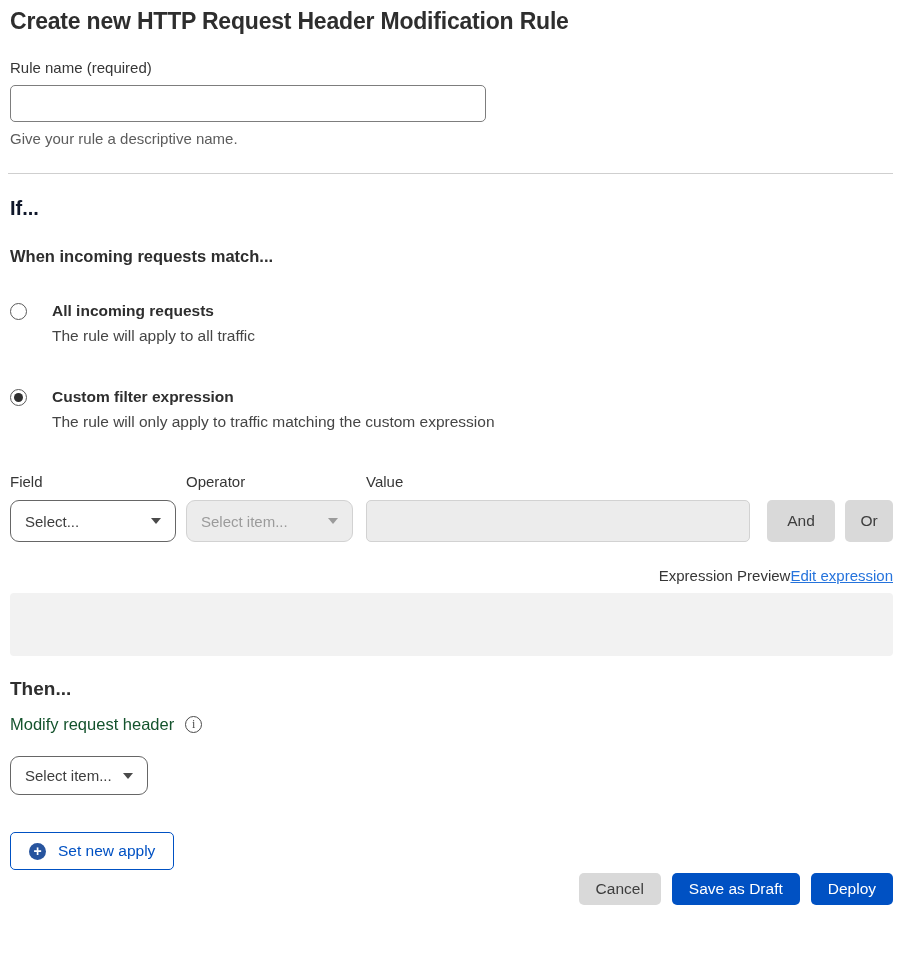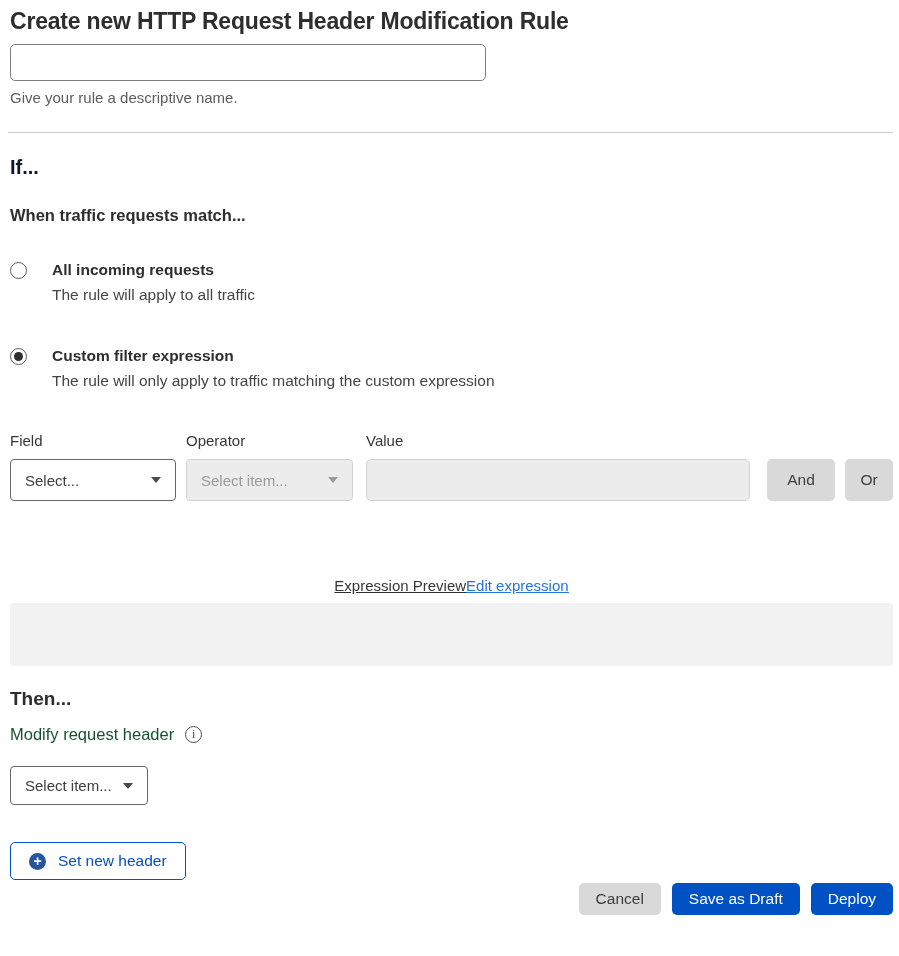--- a/index.html
+++ b/index.html
@@ -46,42 +46,42 @@
   .radio-label { font-size: 15.5px; font-weight: 700; color: #2e2e2e; }
   .radio-desc { font-size: 15.5px; color: #454545; margin-top: 7px; }
 
   .builder-labels { display: flex; margin-top: 42px; font-size: 15px; color: #363636; }
   .builder-labels .lbl-field { width: 176px; }
   .builder-labels .lbl-operator { width: 180px; }
 
   .builder-row { display: flex; margin-top: 10px; height: 42px; align-items: stretch; }
   .select-box {
     display: flex; align-items: center; justify-content: space-between;
-    border-radius: 4px; padding: 12px 14px; font-size: 15px; cursor: pointer;
+    border-radius: 9px; padding: 12px 14px; font-size: 15px; cursor: pointer;
   }
   .select-enabled { background: #fff; border: 1px solid #666; color: #3d3d3d; }
   .select-disabled { background: #ececec; border: 1px solid #d2d2d2; color: #9b9b9b; cursor: default; }
   .field-select { width: 166px; }
   .operator-select { width: 167px; margin-left: 10px; }
   .value-input {
     width: 384px; margin-left: 13px;
     background: #ececec; border: 1px solid #d2d2d2; border-radius: 5px;
     font-size: 15px; padding: 0 12px; color: #3d3d3d;
   }
   .caret { width: 0; height: 0; border-left: 5px solid transparent; border-right: 5px solid transparent; border-top: 6px solid #4a4a4a; }
   .caret.gray { border-top-color: #9b9b9b; }
 
   .chip-btn {
     background: #d9d9d9; border: none; border-radius: 5px;
     font-family: inherit; font-size: 15.5px; color: #3d3d3d; cursor: pointer;
   }
   .and-btn { margin-left: auto; width: 68px; }
   .or-btn { margin-left: 10px; width: 48px; }
 
-  .preview-row { display: flex; justify-content: center; align-items: flex-end; margin-top: 76px; text-decoration: underline; }
+  .preview-row { display: flex; justify-content: flex-end; align-items: flex-end; margin-top: 25px; }
   .preview-label { font-size: 15px; color: #363636; }
   .edit-link { font-size: 15px; color: #2573dc; text-decoration: underline; cursor: pointer; }
   .preview-box { margin-top: 9px; height: 63px; background: #f2f2f2; border-radius: 4px; }
 
   .then-heading { margin-top: 22px; font-size: 19px; font-weight: 700; color: #2e2e2e; }
   .action-row { display: flex; align-items: center; gap: 11px; margin-top: 15px; }
   .action-label { font-size: 16.5px; color: #14532d; }
   .info-icon {
     width: 17px; height: 17px; border: 1px solid #4a4a4a; border-radius: 50%;
     display: inline-flex; align-items: center; justify-content: center;
@@ -113,27 +113,28 @@
   .btn-gray { background: #d9d9d9; color: #3d3d3d; }
   .btn-primary { background: #0051c3; color: #ffffff; }
 </style>
 </head>
 <body>
 
 <div class="container">
 
   <h1 class="page-title">Create new HTTP Request Header Modification Rule</h1>
 
+  <div class="field-label">Rule name (required)</div>
   <input class="rule-name-input" type="text" value="" style="">
   <div class="helper-text">Give your rule a descriptive name.</div>
 
   <hr class="divider">
 
   <div class="if-heading">If...</div>
-  <div class="match-heading">When traffic requests match...</div>
+  <div class="match-heading">When incoming requests match...</div>
 
   <div class="radio-option">
     <span class="radio"></span>
     <div>
       <div class="radio-label">All incoming requests</div>
       <div class="radio-desc">The rule will apply to all traffic</div>
     </div>
   </div>
 
   <div class="radio-option second">
@@ -177,21 +178,21 @@
     <span class="info-icon">i</span>
   </div>
 
   <div class="select-box select-enabled then-select">
     <span>Select item...</span>
     <span class="caret"></span>
   </div>
 
   <button class="add-header-btn">
     <span class="plus-icon">+</span>
-    <span>Set new header</span>
+    <span>Set new apply</span>
   </button>
 
   <div class="footer-row">
     <button class="footer-btn btn-gray">Cancel</button>
     <button class="footer-btn btn-primary">Save as Draft</button>
     <button class="footer-btn btn-primary">Deploy</button>
   </div>
 
 </div>
 

